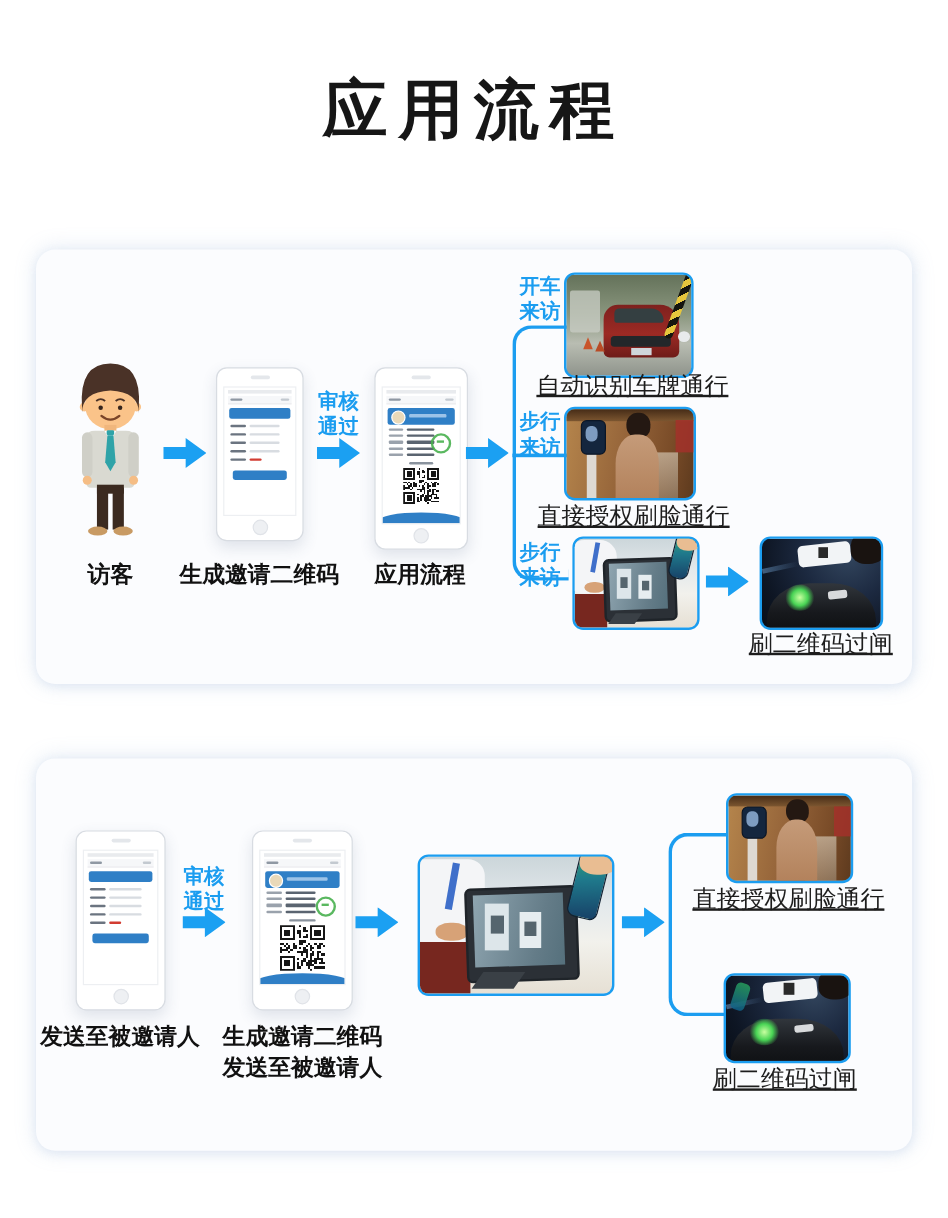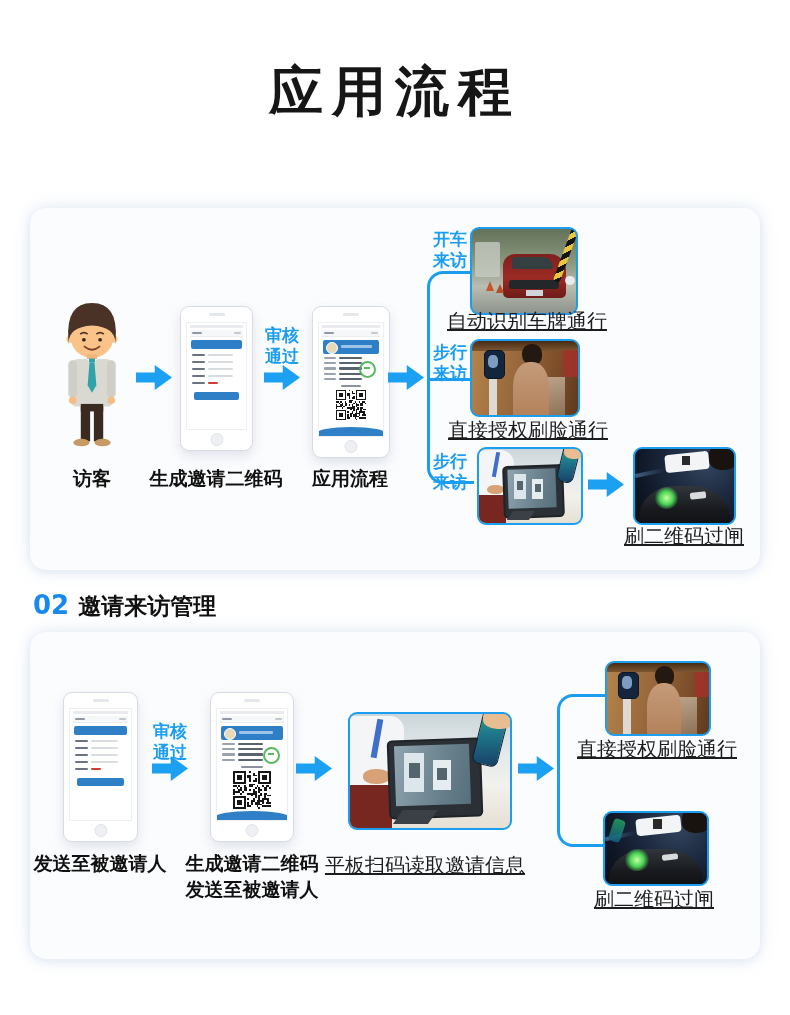--- a/index.html
+++ b/index.html
@@ -403,24 +403,20 @@
     <i class="sg-streak"></i>
       <i class="sg-machine"></i>
       <i class="sg-glow"></i>
       <i class="sg-label"></i>
     <i class="sg-phone"></i>
       <i class="sg-pq"></i>
       <i class="sg-hand"></i>
   </div>
   <div class="cap" style="left:684px;top:523px">刷二维码过闸</div>
 
-  <div class="sec" style="top:590px">
-    <span class="num">02</span>
-    <span class="hd">邀请来访管理</span>
-  </div>
 
   <div class="panel" style="top:632px;height:327px"></div>
 
   <div class="phone" style="left:63px;top:692px;width:73px;height:148px">
     <div class="screen">
       <i class="sline"></i>
       <div class="navrow"></div>
       <div class="bbar"></div>
       <div class="frow">
           <i class="l"></i>
@@ -614,21 +610,20 @@
     <i class="st-tab"></i>
       <i class="st-tscr"></i>
       <i class="st-q1"></i>
       <i class="st-q1b"></i>
     <i class="st-q2"></i>
       <i class="st-q2b"></i>
       <i class="st-stand"></i>
       <i class="st-phone"></i>
       <i class="st-hand2"></i>
   </div>
-  <div class="cap" style="left:425px;top:852px">平板扫码读取邀请信息</div>
 
   <div class="arr" style="left:518px;top:756px"></div>
 
   <div class="bracket" style="left:557px;top:694px;width:46px;height:147px"></div>
 
   <div class="photo scene-face" style="left:605px;top:661px;width:102px;height:71px">
     <i class="sf-ceil"></i>
       <i class="sf-pole"></i>
       <i class="sf-dev"></i>
       <i class="sf-face"></i>

